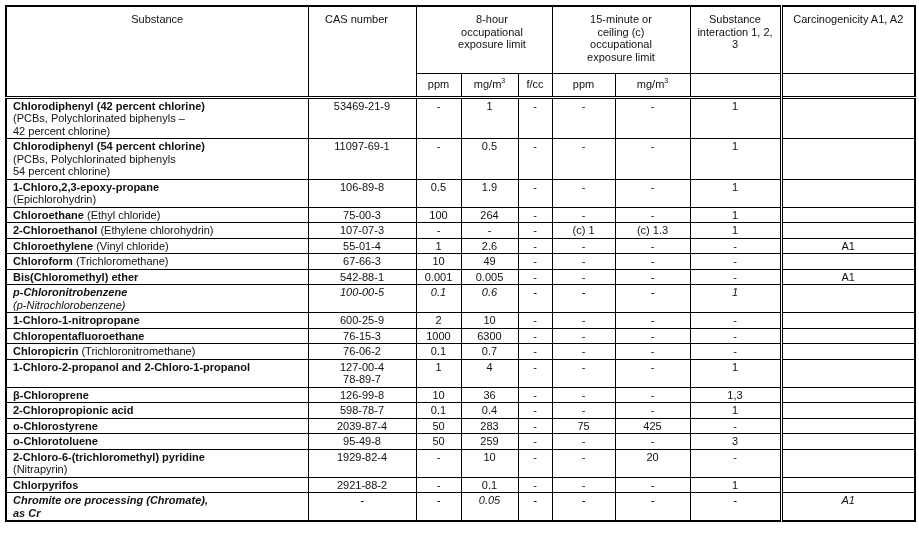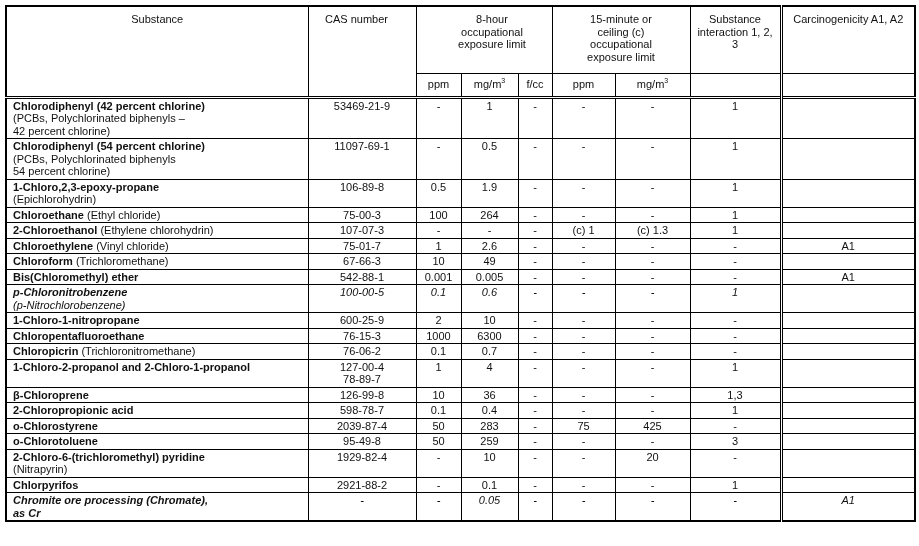--- a/index.html
+++ b/index.html
@@ -118,21 +118,21 @@
     <td>-</td>
     <td>-</td>
     <td>(c) 1</td>
     <td>(c) 1.3</td>
     <td>1</td>
     <td class="carc"></td>
   </tr>
 
   <tr>
     <td class="name"><span class="bold">Chloroethylene</span><span class="extra-sep"> </span><span class="normal">(Vinyl chloride)</span></td>
-    <td>75-01-7</td>
+    <td>55-01-4</td>
     <td>1</td>
     <td>2.6</td>
     <td>-</td>
     <td>-</td>
     <td>-</td>
     <td>-</td>
     <td class="carc">A1</td>
   </tr>
 
   <tr>

